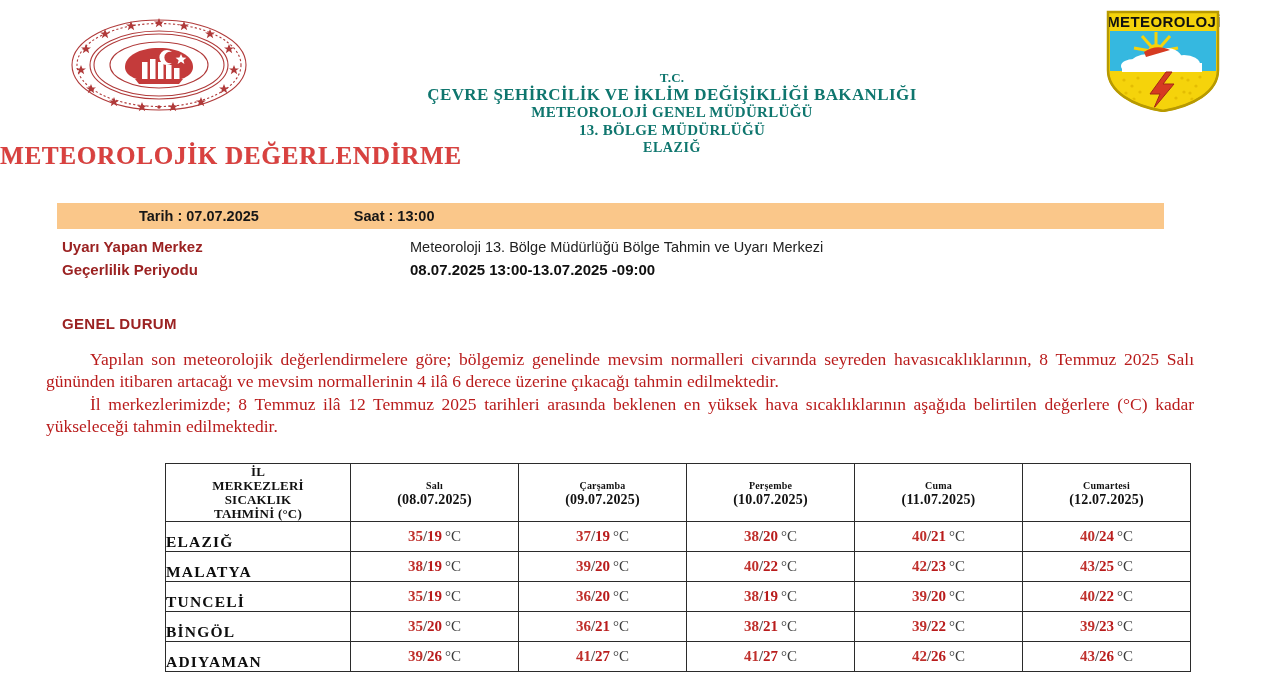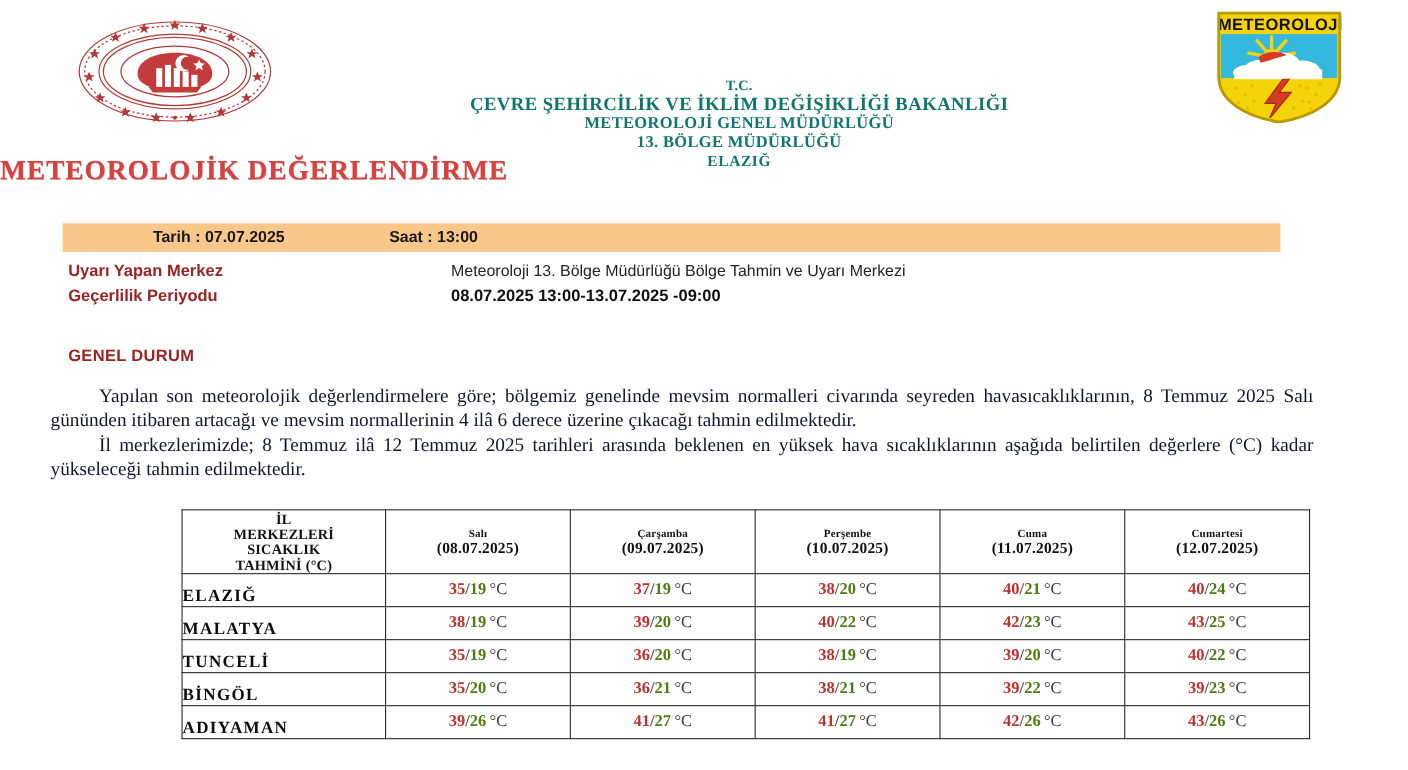--- a/index.html
+++ b/index.html
@@ -128,21 +128,21 @@
 
   
   .body-text {
     position: absolute;
     left: 46px;
     top: 348px;
     width: 1148px;
     font-family: "Liberation Serif", serif;
     font-size: 17.5px;
     line-height: 22px;
-    color: #0f172a;
+    color: #b91c1c;
     text-align: justify;
   }
   .body-text p { margin: 0; text-indent: 44px; }
   .body-text p + p { margin-top: 1px; }
 
   
   .temp-table-wrap {
     position: absolute;
     left: 165px;
     top: 463px;
@@ -194,21 +194,21 @@
   td.temp {
     height: 29px;
     text-align: center;
     vertical-align: middle;
     font-size: 15px;
     font-weight: bold;
     white-space: nowrap;
   }
   td.temp .tmax  { color: #c0302c; }
   td.temp .slash { color: #555; font-weight: bold; }
-  td.temp .tmin  { color: #4d7c0f; }
+  td.temp .tmin  { color: #b91c1c; }
   td.temp .unit  { color: #3a3a3a; font-weight: normal; margin-left: 3px; }
 
   
   col.c-city { width: 185px; }
   col.c-day  { width: 168px; }
 </style>
 </head>
 <body>
 
 <div class="doc-header">

